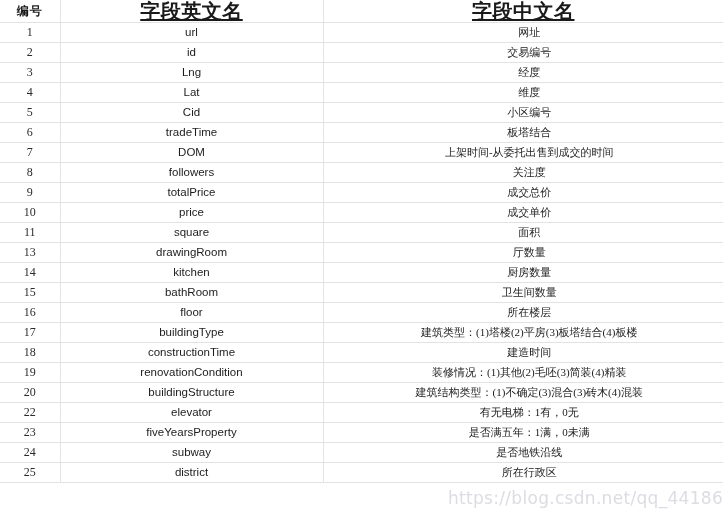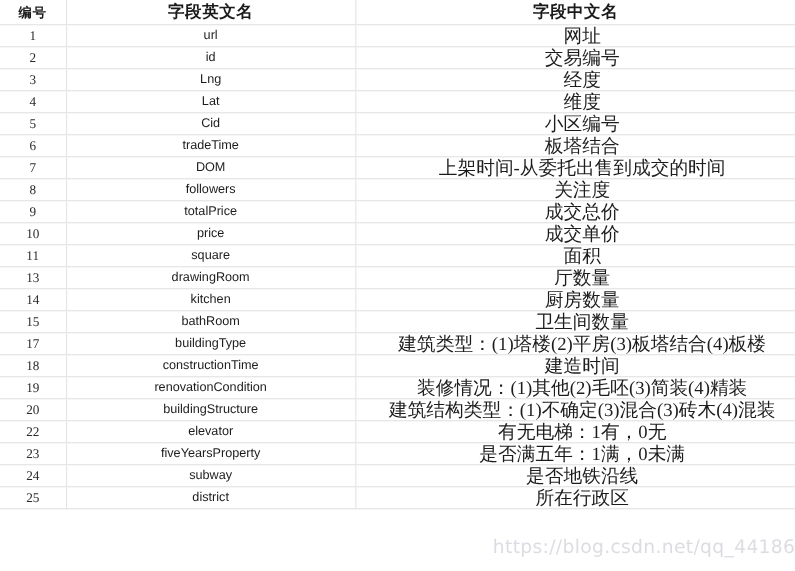--- a/index.html
+++ b/index.html
@@ -39,40 +39,40 @@
   }
   #field-table thead th {
     height: 22px;
     line-height: 22px;
     font-weight: bold;
     font-size: 15px;
     border-top: none;
   }
   #field-table thead th.h-num { font-size: 12px; letter-spacing: 1px; }
   #field-table thead th.h-en,
-  #field-table thead th.h-cn { font-size: 15px; letter-spacing: 0.5px; }
+  #field-table thead th.h-cn { font-size: 20px; letter-spacing: 0.5px; text-decoration: underline; }
 
   #field-table tbody td {
     height: 19px;
     line-height: 19px;
   }
   #field-table tbody td.c-num {
     font-size: 12px;
     font-family: "Liberation Serif", serif;
     color: #2b2b2b;
   }
   #field-table tbody td.c-en {
     font-family: Liberation Sans, sans-serif;
     font-size: 11.5px;
     color: #1c1c1c;
     letter-spacing: 0px;
   }
   #field-table tbody td.c-cn {
     font-family: "Liberation Serif", serif;
-    font-size: 17px;
+    font-size: 11px;
     color: #1c1c1c;
     white-space: nowrap;
     padding-left: 12px;
   }
 
   
   #field-table tr > td:first-child,
   #field-table tr > th:first-child { border-left: none; }
   #field-table tr > td:last-child,
   #field-table tr > th:last-child { border-right: none; }
@@ -171,20 +171,25 @@
         <td class="c-num">14</td>
         <td class="c-en">kitchen</td>
         <td class="c-cn">厨房数量</td>
       </tr>
       <tr>
         <td class="c-num">15</td>
         <td class="c-en">bathRoom</td>
         <td class="c-cn">卫生间数量</td>
       </tr>
       <tr>
+        <td class="c-num">16</td>
+        <td class="c-en">floor</td>
+        <td class="c-cn">所在楼层</td>
+      </tr>
+      <tr>
         <td class="c-num">17</td>
         <td class="c-en">buildingType</td>
         <td class="c-cn">建筑类型：(1)塔楼(2)平房(3)板塔结合(4)板楼</td>
       </tr>
       <tr>
         <td class="c-num">18</td>
         <td class="c-en">constructionTime</td>
         <td class="c-cn">建造时间</td>
       </tr>
       <tr>

